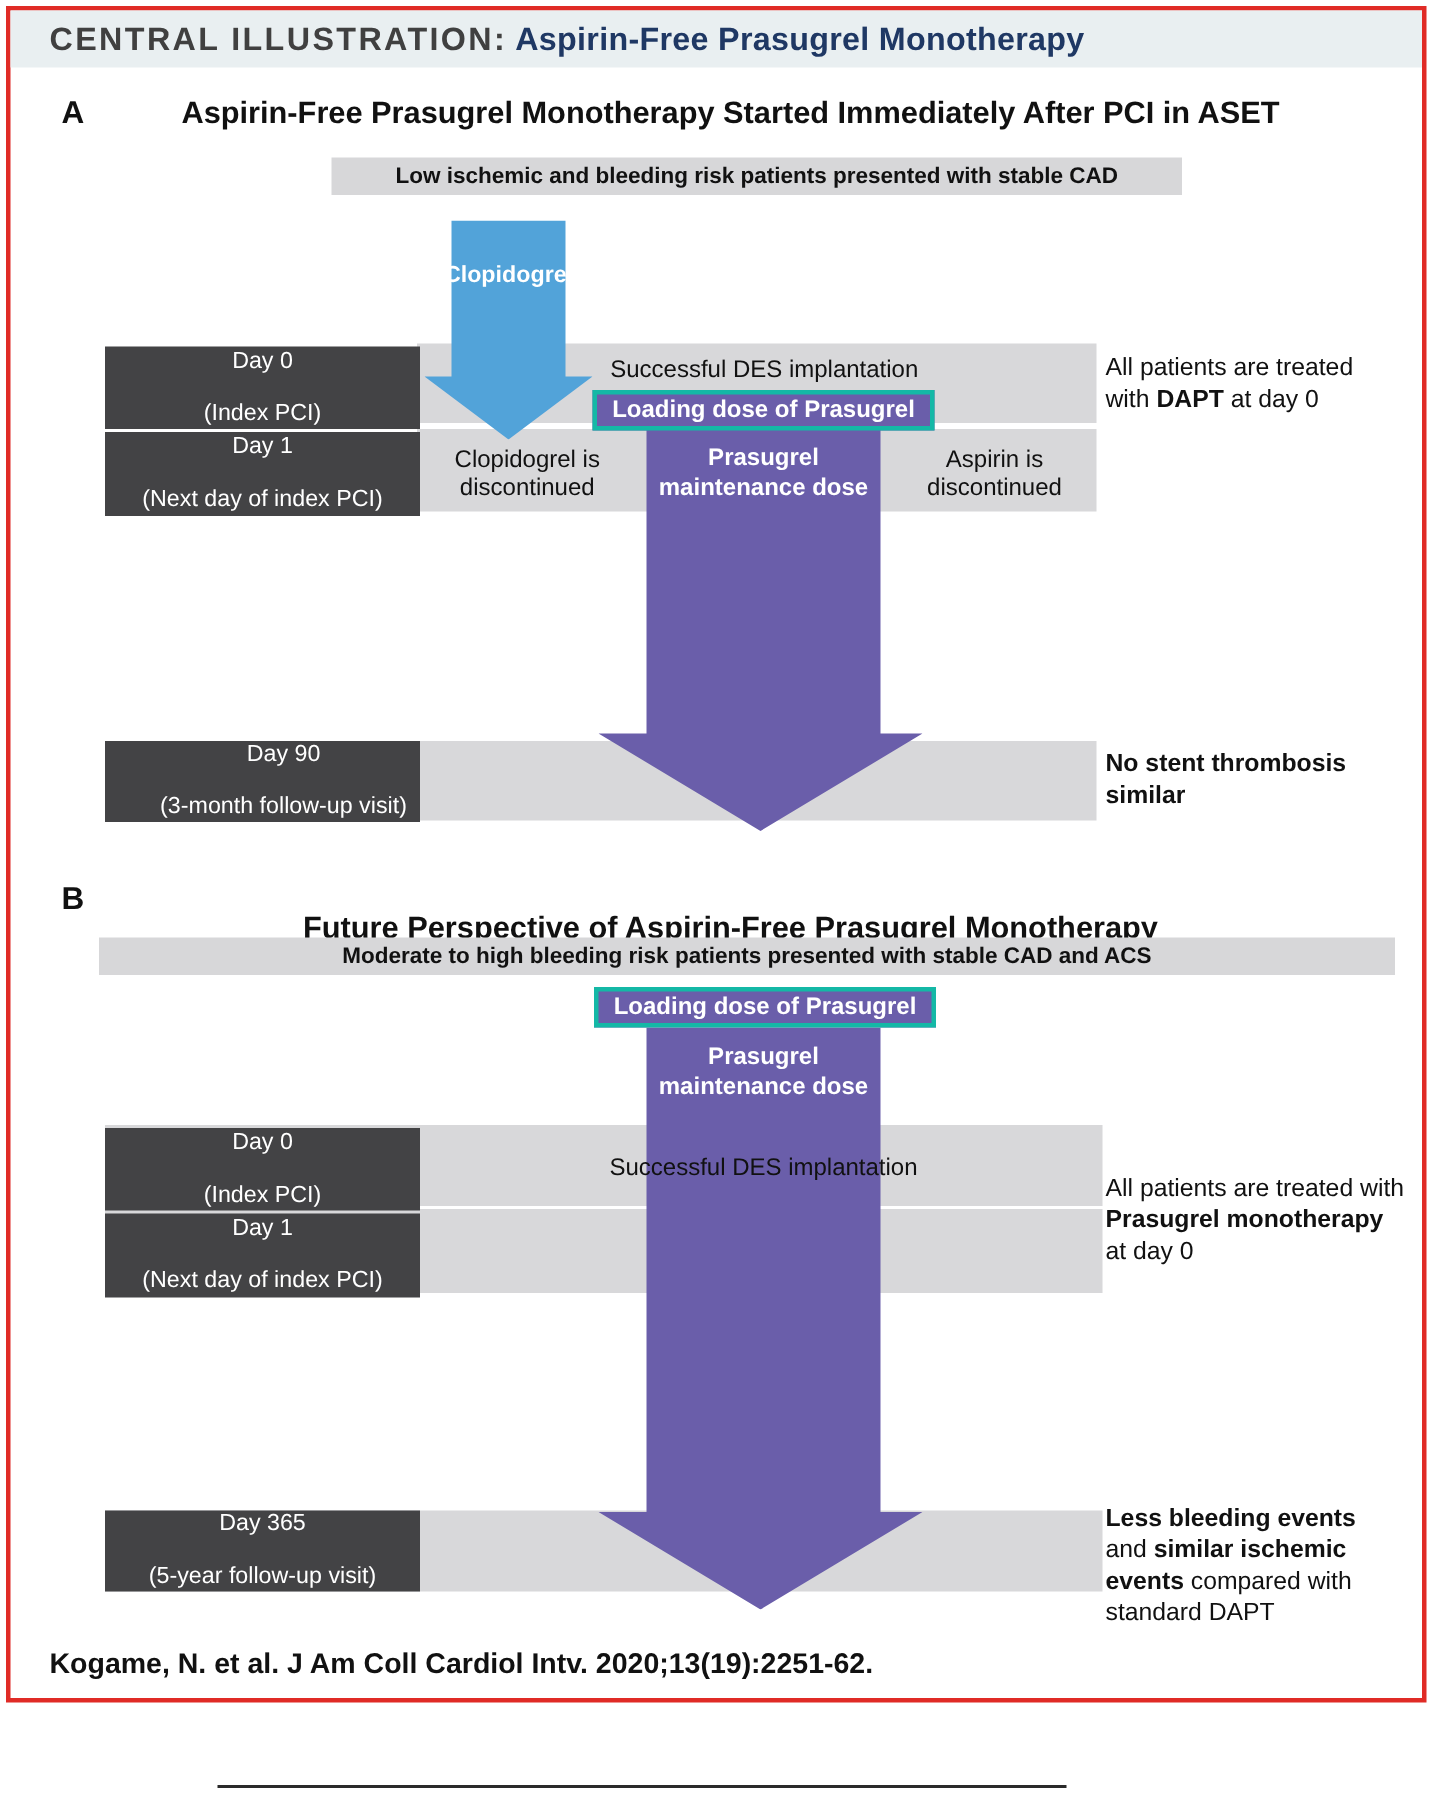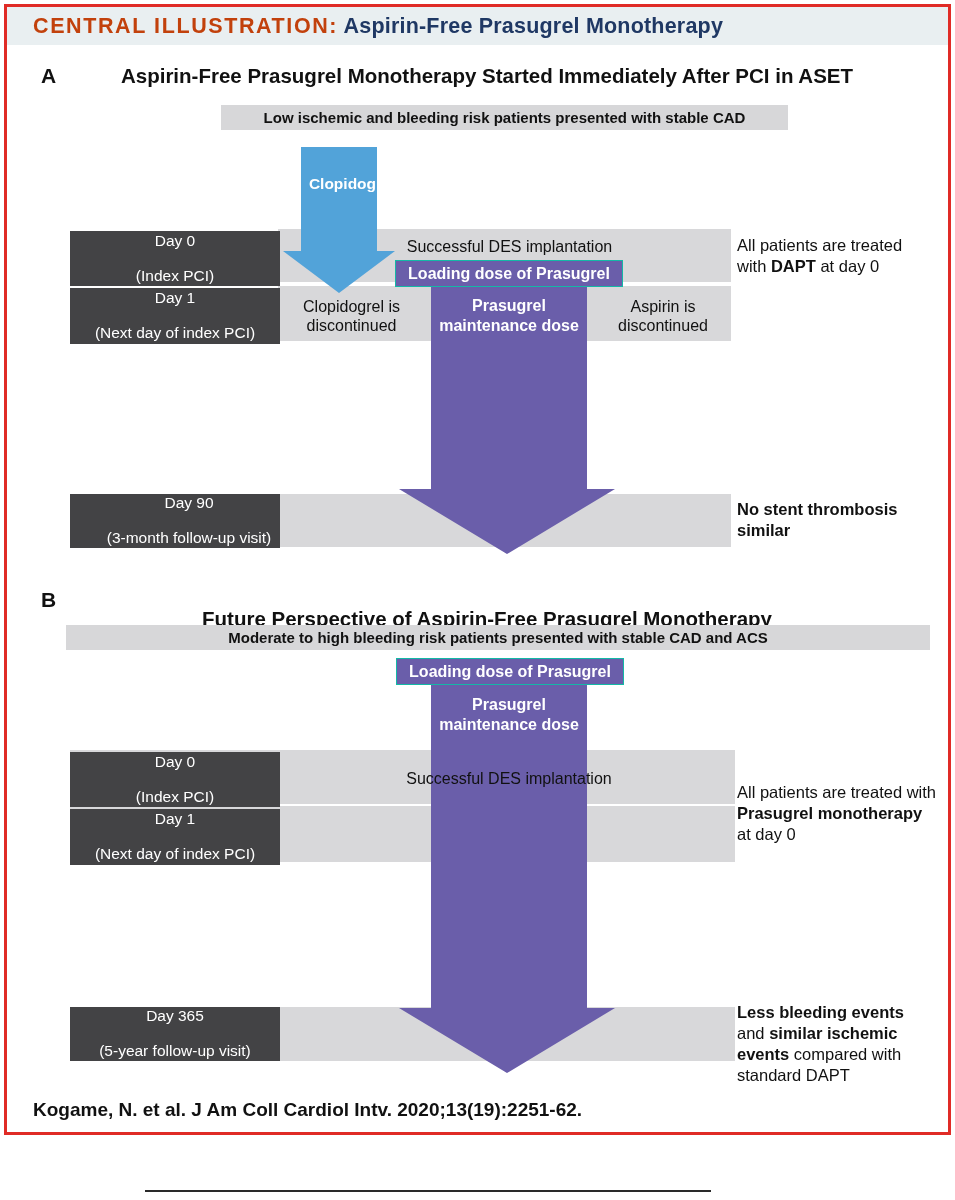--- a/index.html
+++ b/index.html
@@ -7,42 +7,42 @@
   #page{position:relative;width:955px;height:1200px;overflow:hidden;background:#fff;}
 
   
   #frame{position:absolute;left:4px;top:4px;width:947px;height:1131px;
          border:3px solid #e02b26;box-sizing:border-box;background:#fff;}
 
   
   #hdr{position:absolute;left:0;top:0;width:100%;height:38px;background:#e9eff1;
        display:flex;align-items:center;}
   #hdr .inner{padding-left:26px;font-size:21.5px;font-weight:bold;letter-spacing:.2px;white-space:nowrap;}
-  #hdr .ci{color:#c2410c;letter-spacing:1.6px;font-weight:bold;}
+  #hdr .ci{color:#404040;letter-spacing:1.6px;font-weight:bold;}
   #hdr .ttl{color:#1f3864;}
 
   .panel-letter{position:absolute;font-size:21px;font-weight:bold;color:#111;}
   .panel-title{position:absolute;font-size:20.5px;font-weight:bold;color:#111;text-align:center;white-space:nowrap;}
 
   .band{position:absolute;background:#d7d7d9;display:flex;align-items:center;justify-content:center;
         font-size:15px;font-weight:bold;color:#111;box-sizing:border-box;}
   .graybox{position:absolute;background:#d8d8da;box-sizing:border-box;}
   .daybox{position:absolute;background:#434345;color:#fff;display:flex;flex-direction:column;
           align-items:center;justify-content:center;font-size:15.5px;line-height:1.22;
           text-align:center;box-sizing:border-box;gap:16px;}
   .celltxt{position:absolute;display:flex;align-items:center;justify-content:center;
            font-size:16px;line-height:1.2;text-align:center;color:#111;box-sizing:border-box;}
   .purplebar{position:absolute;background:#6a5eaa;color:#fff;display:flex;align-items:center;
              justify-content:center;font-size:16px;font-weight:bold;text-align:center;
-             border:1px solid #14b8a6;box-sizing:border-box;}
+             border:3px solid #14b8a6;box-sizing:border-box;}
   .sidenote{position:absolute;font-size:16.5px;line-height:1.28;color:#111;}
   .sidenote b{font-weight:bold;}
   .arrow{position:absolute;}
   .arrow svg{display:block;}
-  .arrow .lbl{position:absolute;width:100%;text-align:right;color:#fff;font-size:15.5px;font-weight:bold;}
+  .arrow .lbl{position:absolute;width:100%;text-align:center;color:#fff;font-size:15.5px;font-weight:bold;}
   .purplebox{position:absolute;background:#6a5eaa;color:#fff;display:flex;align-items:center;
              justify-content:center;text-align:center;font-size:16px;line-height:1.22;font-weight:bold;box-sizing:border-box;}
 
   #citation{position:absolute;left:26px;top:1092px;font-size:19px;font-weight:bold;color:#111;white-space:nowrap;}
   #bottomrule{position:absolute;left:145px;top:1190px;width:566px;height:2px;background:#2a2a2a;}
 </style>
 </head>
 <body>
 
 <div id="page">

